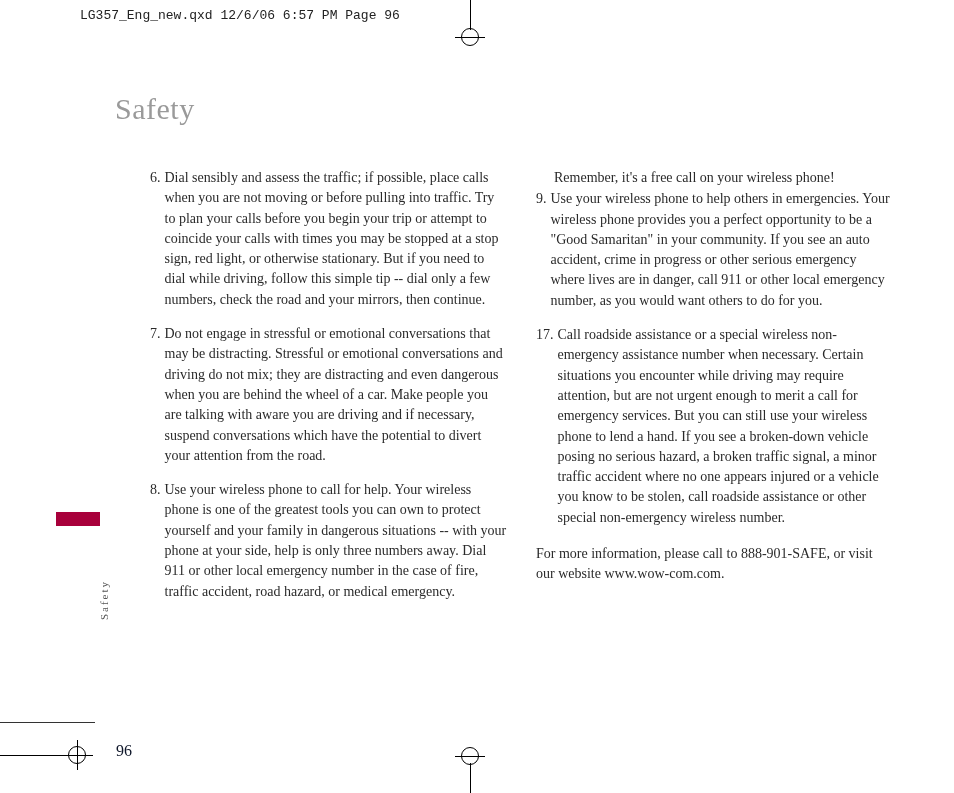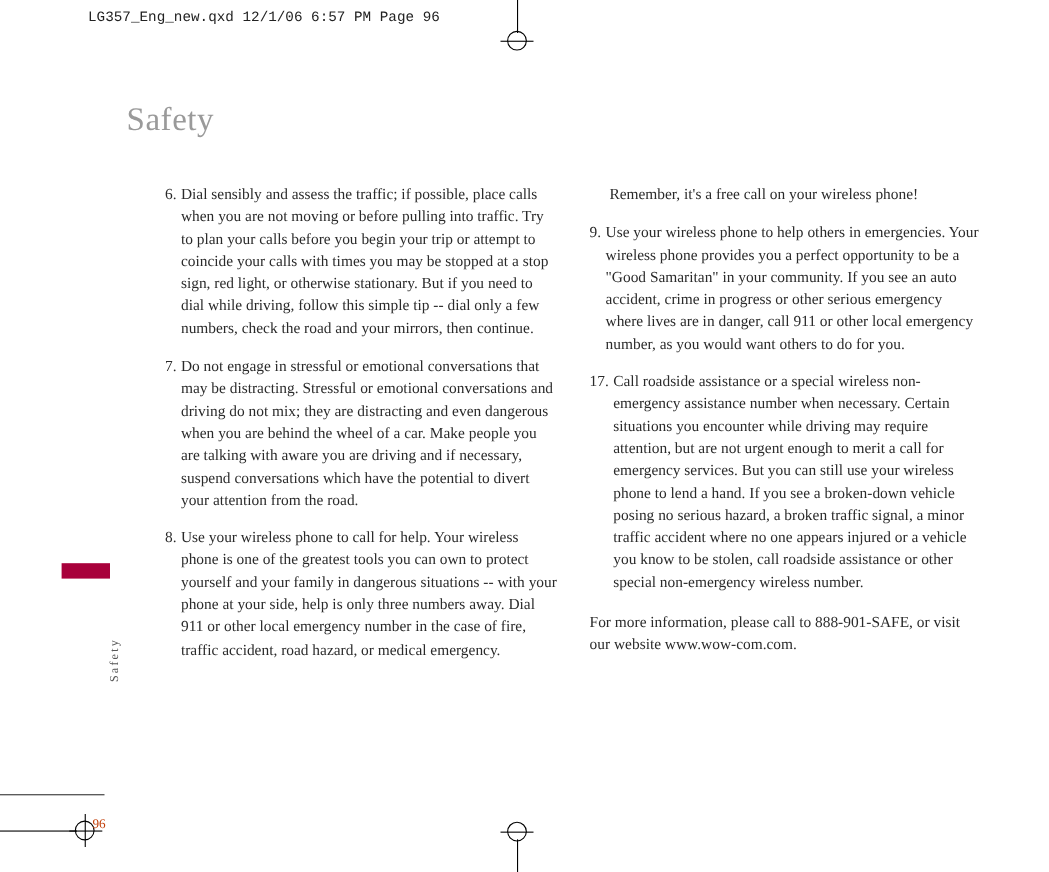--- a/index.html
+++ b/index.html
@@ -112,58 +112,58 @@
     display: flex;
   }
   .num {
     flex: 0 0 auto;
     padding-right: 4px;
   }
   .txt { flex: 1; }
   .closing {
     margin-top: 16px;
   }
-  .remember { margin-bottom: 14px; padding-left: 18px; }
+  .remember { margin-bottom: 1px; padding-left: 18px; }
   .side-tab {
     position: absolute;
     left: 56px;
     top: 512px;
     width: 44px;
     height: 14px;
     background: #a8003b;
   }
   .side-label {
     position: absolute;
     left: 98px;
     top: 580px;
     font-size: 11px;
     color: #555;
     letter-spacing: 2px;
     writing-mode: vertical-rl;
     transform: rotate(180deg);
   }
   .page-num {
     position: absolute;
-    left: 84px;
+    left: 116px;
     top: 742px;
-    font-size: 12px;
-    color: #c2410c;
+    font-size: 16px;
+    color: #0f172a;
   }
   .footer-rule {
     position: absolute;
     left: 0;
     top: 722px;
     width: 95px;
     border-top: 0.8px solid #333;
   }
 </style>
 </head>
 <body>
 
-<div class="slug">LG357_Eng_new.qxd  12/1/06  6:57 PM  Page 96</div>
+<div class="slug">LG357_Eng_new.qxd  12/6/06  6:57 PM  Page 96</div>
 
 <div class="crop-top">
   <div class="vline"></div>
     <div class="circ"></div>
     <div class="cross"></div>
 </div>
 <div class="crop-bottom">
   <div class="vline"></div>
     <div class="circ"></div>
     <div class="cross"></div>

